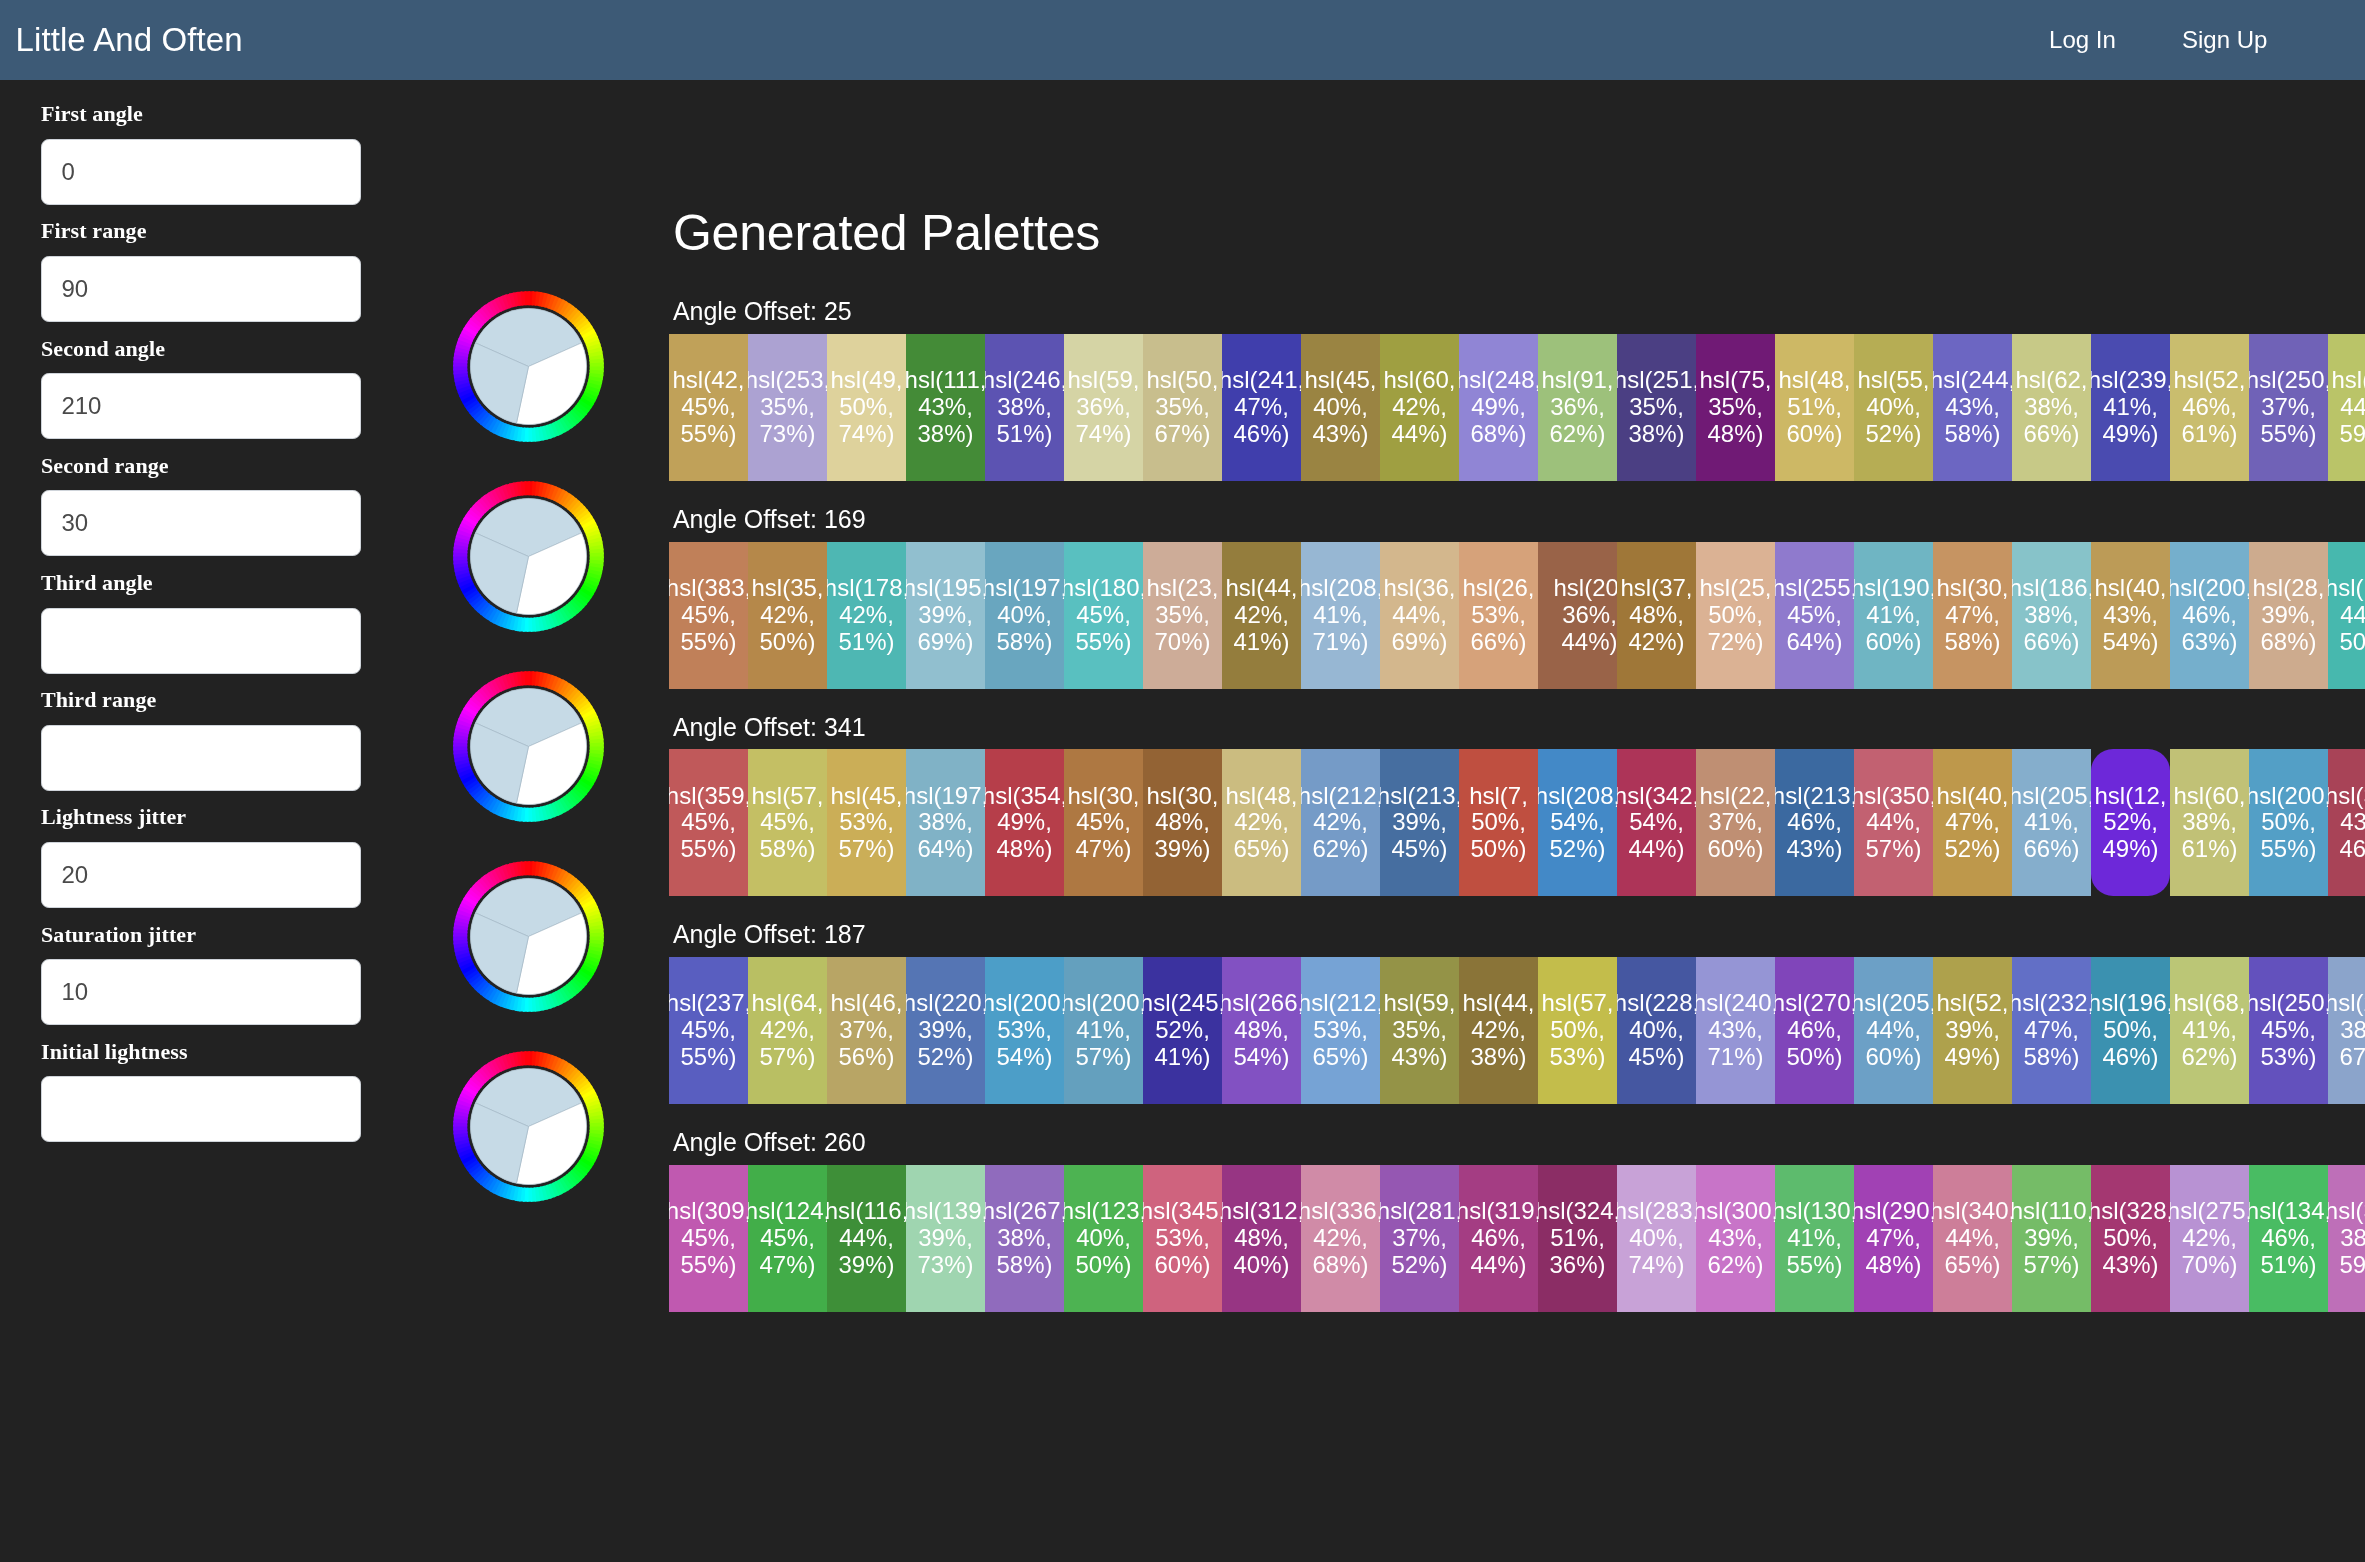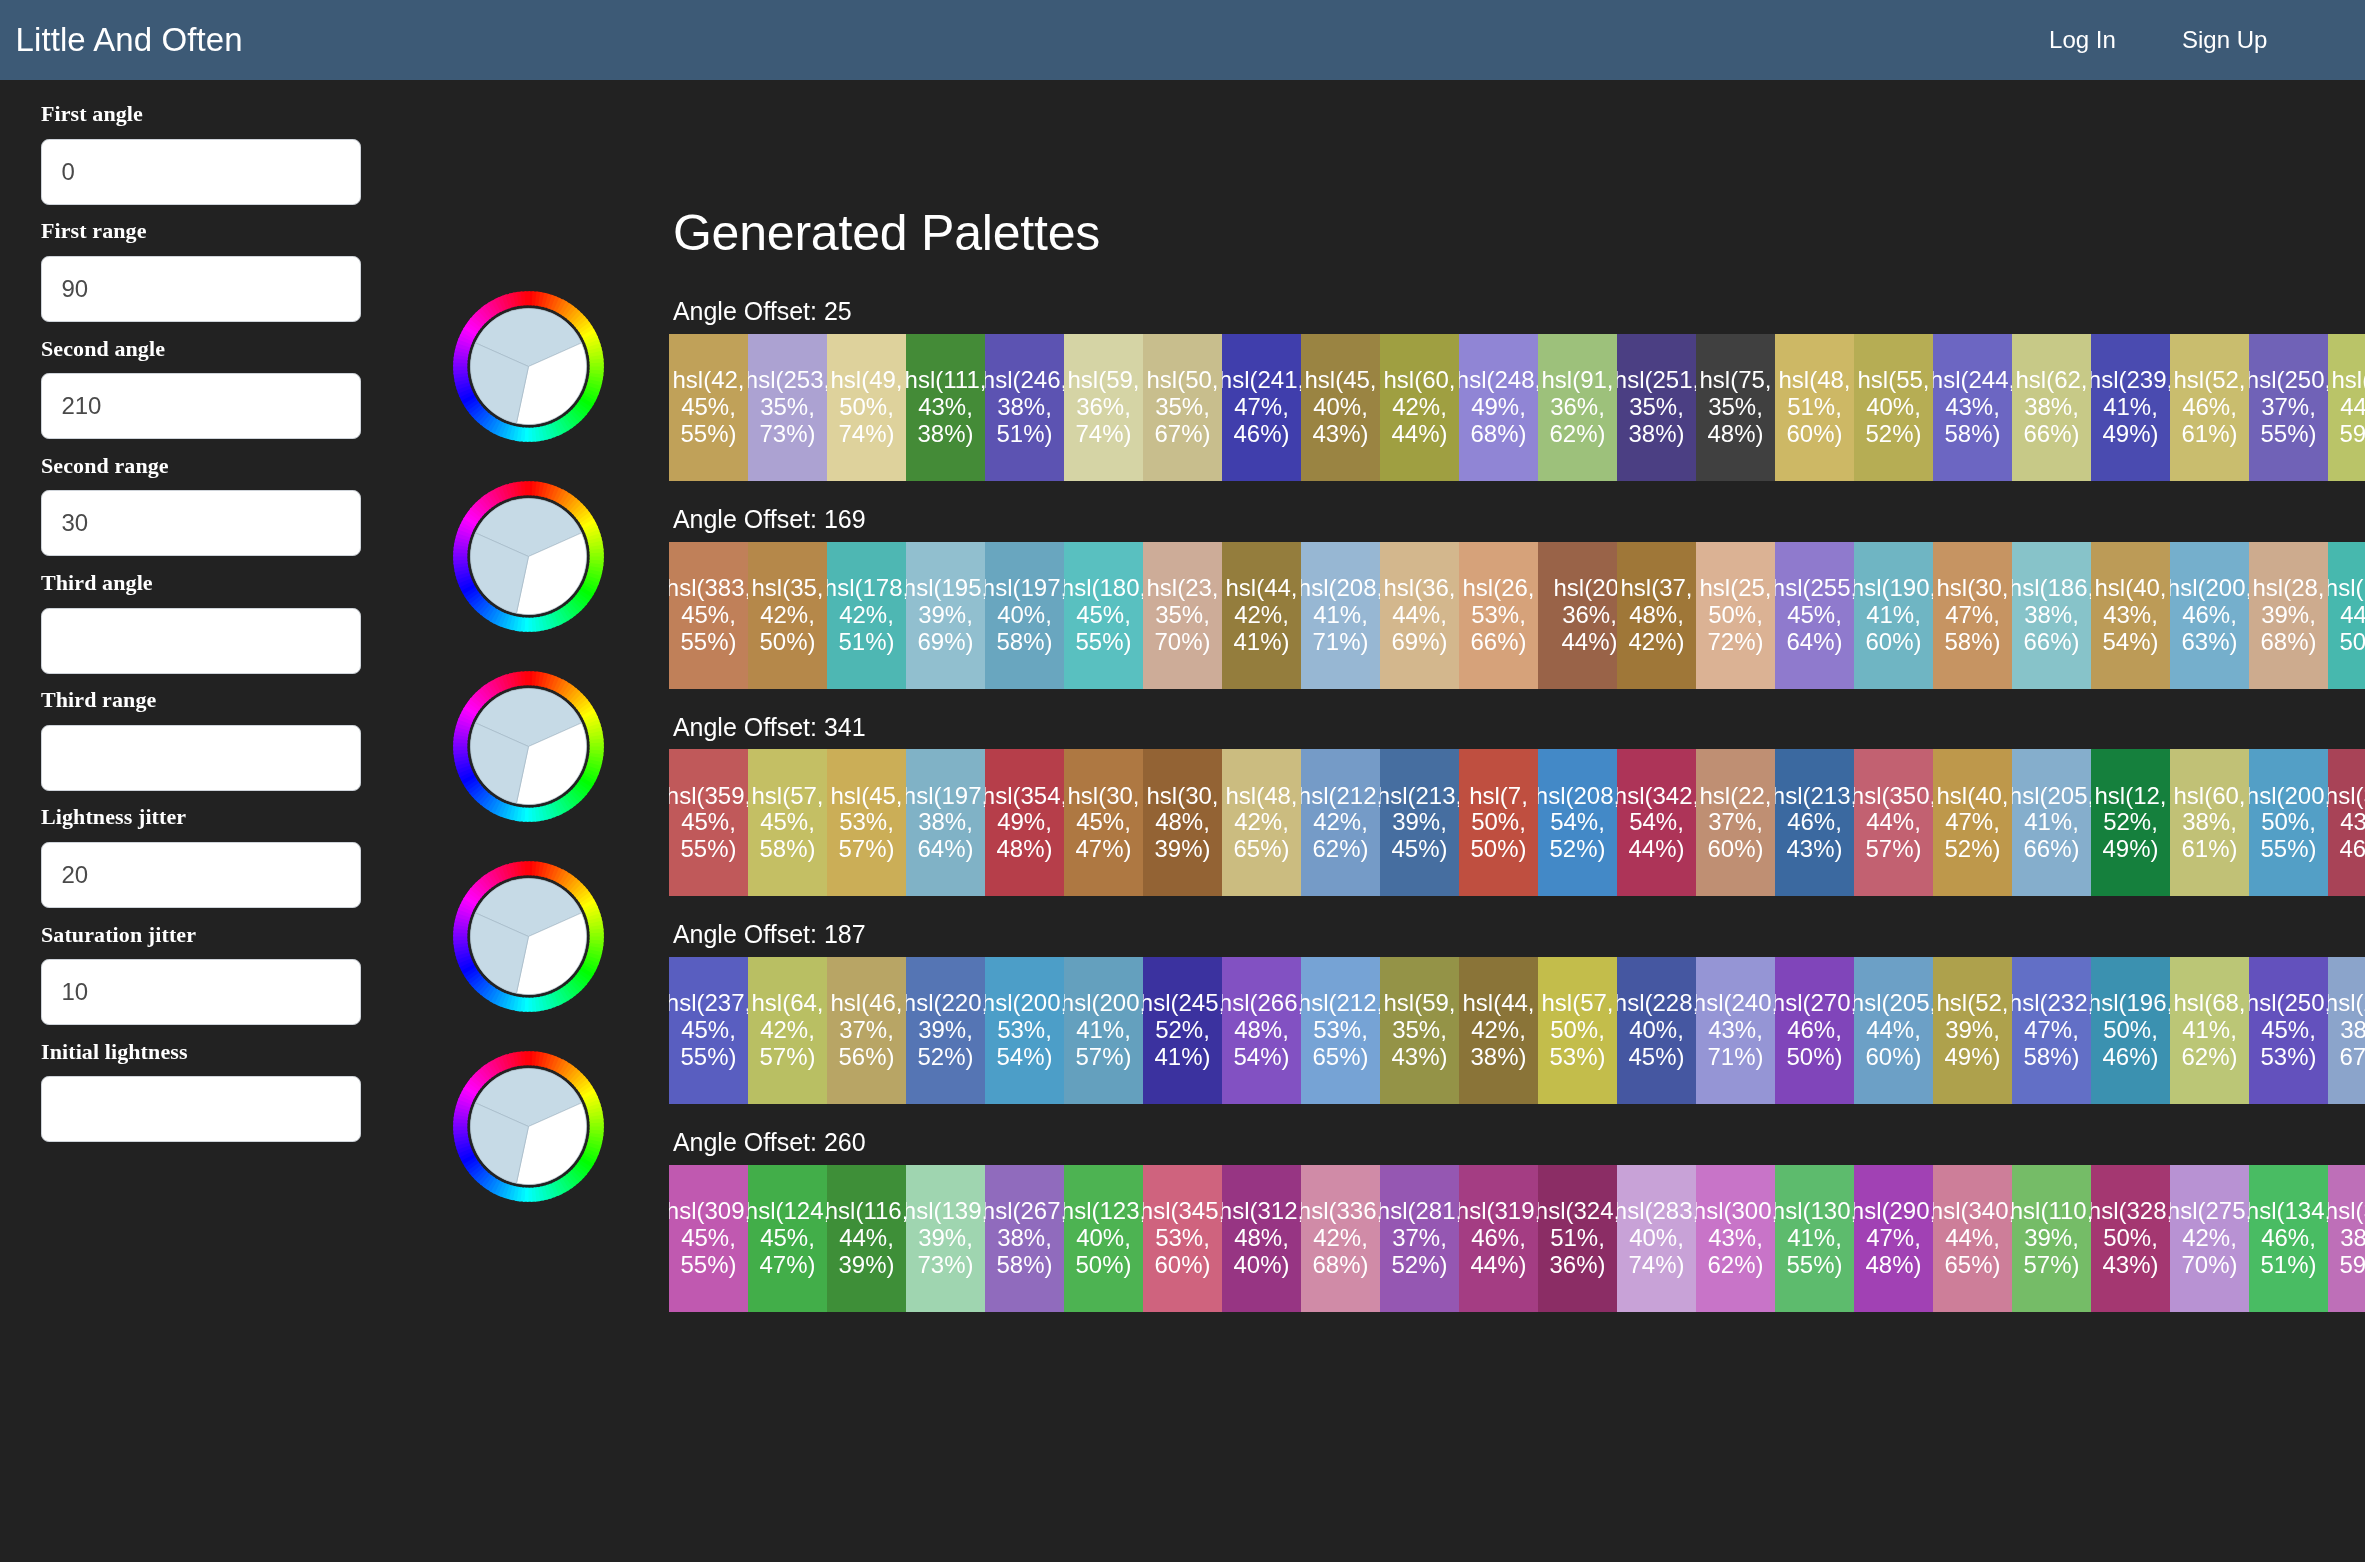--- a/index.html
+++ b/index.html
@@ -900,21 +900,21 @@
             <div class="swatch" style="background: rgb(157, 193, 123);">
               <span class="ln">hsl(91,</span>
               <span class="ln">36%,</span>
               <span class="ln">62%)</span>
             </div>
             <div class="swatch" style="background: rgb(75, 63, 131);">
               <span class="ln">hsl(251,</span>
               <span class="ln">35%,</span>
               <span class="ln">38%)</span>
             </div>
-            <div class="swatch" style="background: #404040;">
+            <div class="swatch" style="background: #701a75;">
               <span class="ln">hsl(75,</span>
               <span class="ln">35%,</span>
               <span class="ln">48%)</span>
             </div>
             <div class="swatch" style="background: rgb(205, 184, 101);">
               <span class="ln">hsl(48,</span>
               <span class="ln">51%,</span>
               <span class="ln">60%)</span>
             </div>
             <div class="swatch" style="background: rgb(182, 173, 84);">
@@ -1155,21 +1155,21 @@
             <div class="swatch" style="background: rgb(190, 152, 75);">
               <span class="ln">hsl(40,</span>
               <span class="ln">47%,</span>
               <span class="ln">52%)</span>
             </div>
             <div class="swatch" style="background: rgb(133, 174, 204);">
               <span class="ln">hsl(205,</span>
               <span class="ln">41%,</span>
               <span class="ln">66%)</span>
             </div>
-            <div class="swatch" style="background: #15803d;">
+            <div class="swatch" style="background: #6d28d9; border-radius: 22px;">
               <span class="ln">hsl(12,</span>
               <span class="ln">52%,</span>
               <span class="ln">49%)</span>
             </div>
             <div class="swatch" style="background: rgb(193, 193, 118);">
               <span class="ln">hsl(60,</span>
               <span class="ln">38%,</span>
               <span class="ln">61%)</span>
             </div>
             <div class="swatch" style="background: rgb(83, 159, 198);">

